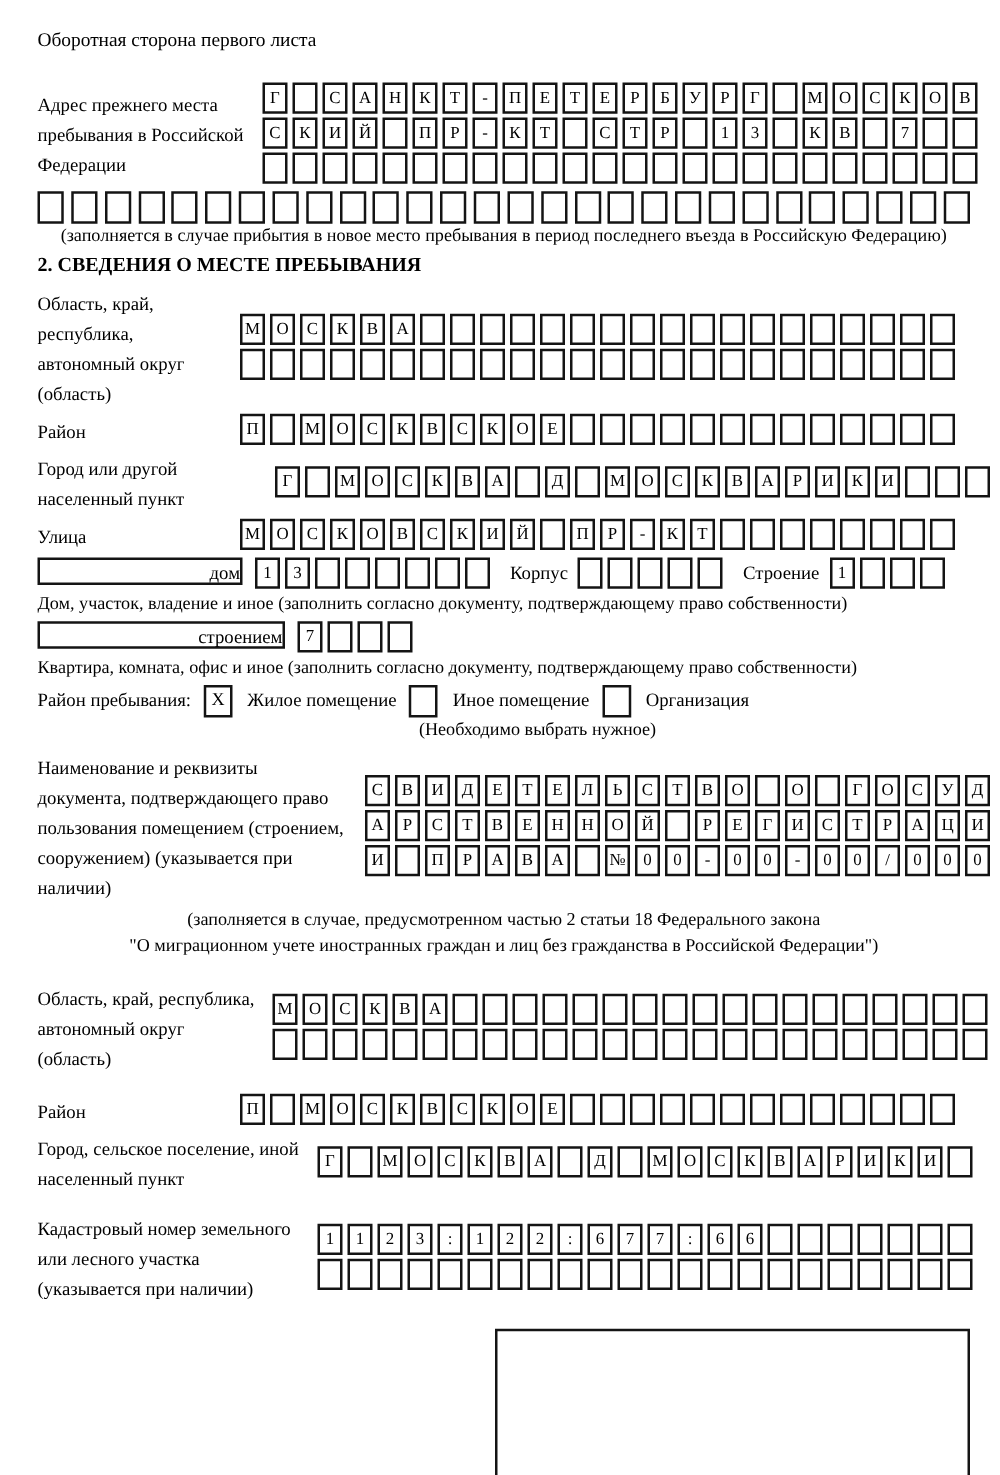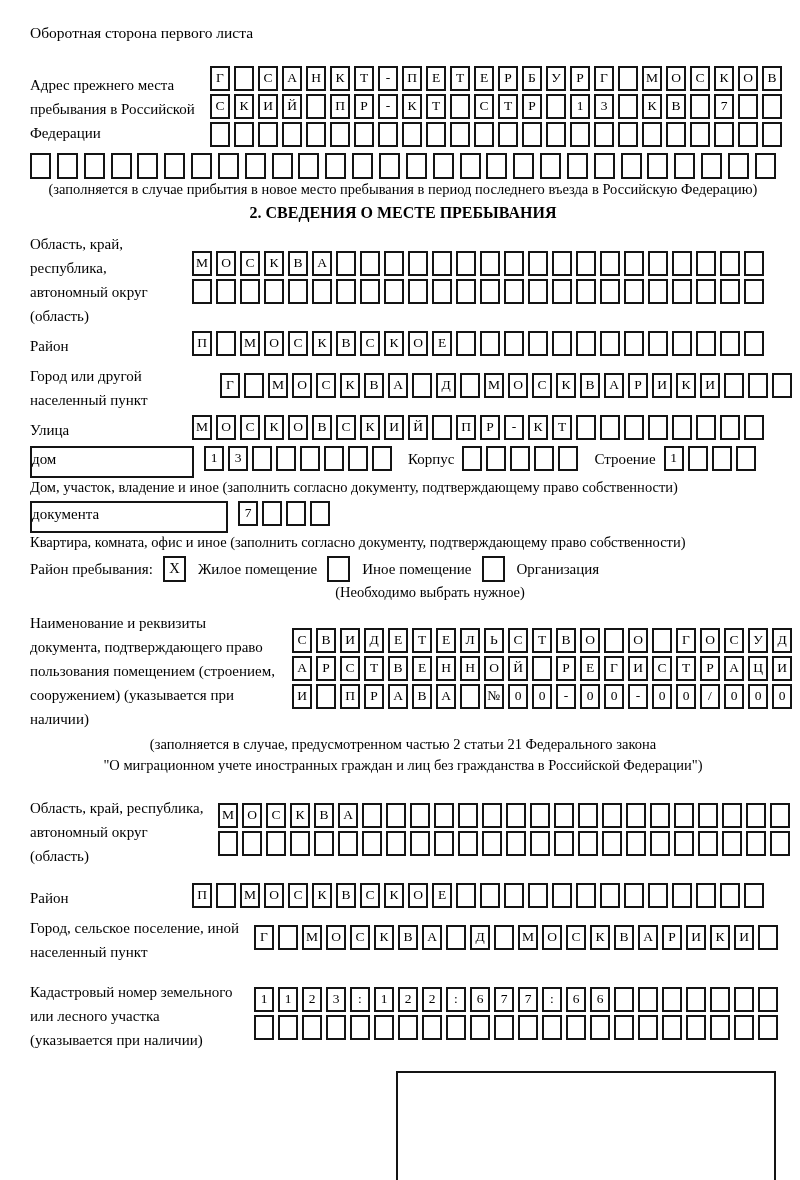--- a/index.html
+++ b/index.html
@@ -21,26 +21,26 @@
   .cellrow { display: flex; gap: 4px; margin-bottom: 3px; }
   .cell {
     flex: none; width: 20px; height: 25px;
     border: 2px solid #141414; text-align: center;
     font-size: 13.5px; line-height: 20px;
   }
   .fullrow { justify-content: space-between; margin: 1px 0 2px; }
   .fullrow .cell { width: 21px; height: 26px; }
   .tall { min-height: 98px; }
   .note { text-align: center; font-size: 14.5px; margin: 0 0 6px; }
-  .section-title { text-align: center; font-weight: bold; font-size: 16px; margin: 4px 0 8px; }
+  .section-title { font-weight: bold; font-size: 16px; margin: 4px 0 8px; }
 
   .houserow { display: flex; align-items: flex-start; margin: 2px 0 1px; }
   .labelbox {
-    flex: none; height: 32px; border: 2px solid #141414;
-    text-align: left; line-height: 22px; margin-right: 10px;
+    flex: none; height: 22px; border: 2px solid #141414;
+    text-align: right; line-height: 22px; margin-right: 10px;
   }
   .dombox { width: 164px; }
   .kvbox { width: 198px; }
   .inlinelabel { flex: none; line-height: 26px; margin: 0 8px 0 16px; }
   .smallnote { font-size: 14.5px; margin: 1px 0 5px; }
 
   .placerow { display: flex; align-items: center; margin: 4px 0 2px; }
   .cb {
     flex: none; width: 23px; height: 26px; border: 2px solid #141414;
     text-align: center; line-height: 21px; font-size: 14.5px;
@@ -350,21 +350,21 @@
     <div class="cellrow">
         <span class="cell">1</span>
         <span class="cell"></span>
         <span class="cell"></span>
         <span class="cell"></span>
       </div>
   </div>
   <div class="smallnote">Дом, участок, владение и иное (заполнить согласно документу, подтверждающему право собственности)</div>
 
   <div class="houserow">
-    <div class="labelbox kvbox">документа</div>
+    <div class="labelbox kvbox">строением</div>
     <div class="cellrow">
         <span class="cell">7</span>
         <span class="cell"></span>
         <span class="cell"></span>
         <span class="cell"></span>
       </div>
   </div>
   <div class="smallnote">Квартира, комната, офис и иное (заполнить согласно документу, подтверждающему право собственности)</div>
 
   <div class="placerow">
@@ -446,21 +446,21 @@
           <span class="cell">0</span>
           <span class="cell">0</span>
           <span class="cell">/</span>
           <span class="cell">0</span>
           <span class="cell">0</span>
           <span class="cell">0</span>
         </div>
     </div>
   </div>
 
-  <div class="fact-note">(заполняется в случае, предусмотренном частью 2 статьи 21 Федерального закона</div>
+  <div class="fact-note">(заполняется в случае, предусмотренном частью 2 статьи 18 Федерального закона</div>
   <div class="fact-note">"О миграционном учете иностранных граждан и лиц без гражданства в Российской Федерации")</div>
 
   <div class="frow tall fact-block">
     <div class="label w176">Область, край, республика, автономный округ (область)</div>
     <div class="cellcol">
       <div class="cellrow">
           <span class="cell">М</span>
           <span class="cell">О</span>
           <span class="cell">С</span>
           <span class="cell">К</span>

